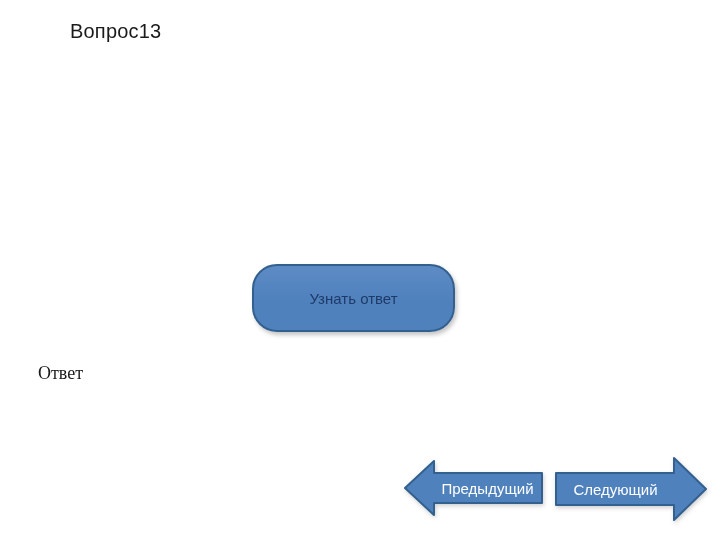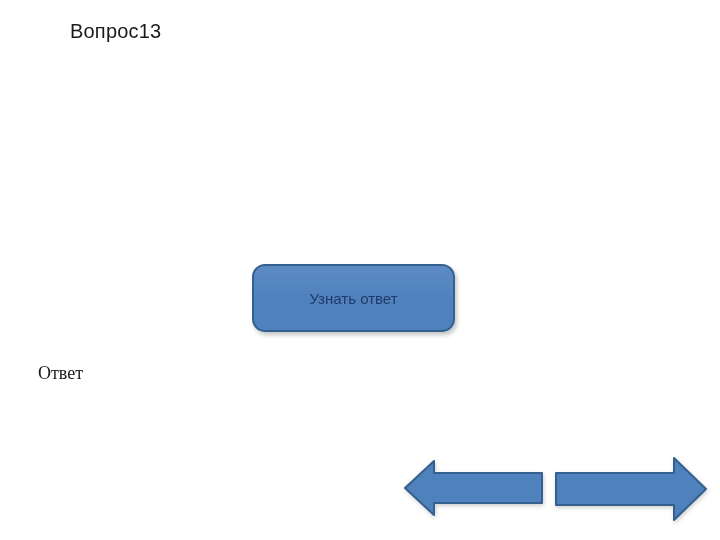--- a/index.html
+++ b/index.html
@@ -31,21 +31,21 @@
     font-weight:400;
     color:var(--title-text);
     letter-spacing:0.2px;
   }
   .reveal{
     position:absolute;
     left:252px;top:264px;
     width:203px;height:68px;
     background:linear-gradient(180deg,var(--shape-fill-light) 0%,var(--shape-fill) 55%);
     border:2px solid var(--shape-border);
-    border-radius:13px;
+    border-radius:25px;
     box-shadow:2px 3px 4px rgba(110,110,110,0.4);
     display:flex;align-items:center;justify-content:center;
     cursor:pointer;
     font-family:"Liberation Sans", sans-serif;
   }
   .reveal-label{
     font-size:15px;
     color:var(--button-text);
   }
   .answer{
@@ -93,21 +93,23 @@
   <button class="reveal">
     <span class="reveal-label">Узнать ответ</span>
   </button>
 
   <div class="answer">Ответ</div>
 
   <div class="nav prev">
     <svg viewBox="0 0 139 58" preserveAspectRatio="none">
       <polygon class="arrow-shape" points="1,29 30,2 30,14 138,14 138,44 30,44 30,56"></polygon>
     </svg>
+    <span class="nav-label">Предыдущий</span>
   </div>
 
   <div class="nav next">
     <svg viewBox="0 0 152 66" preserveAspectRatio="none">
       <polygon class="arrow-shape" points="1,17 119,17 119,2 151,33 119,64 119,49 1,49"></polygon>
     </svg>
+    <span class="nav-label">Следующий</span>
   </div>
 
 </div>
 
 </body></html>

